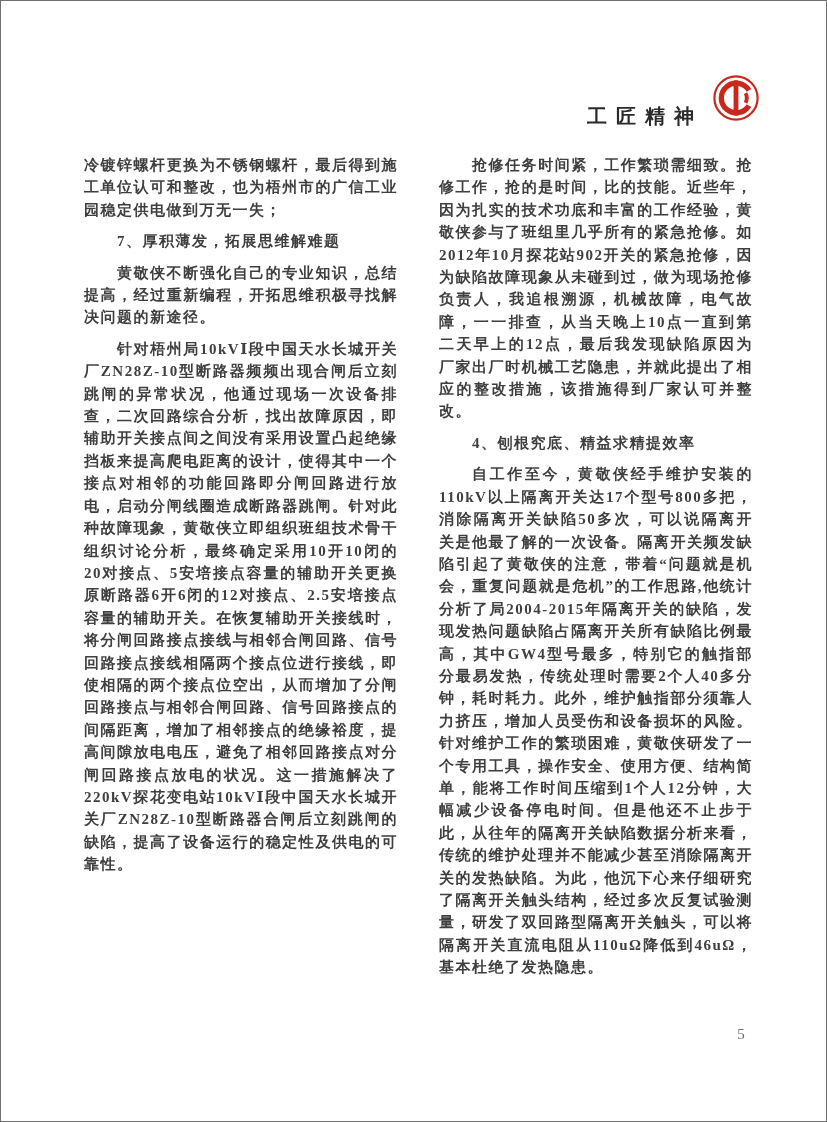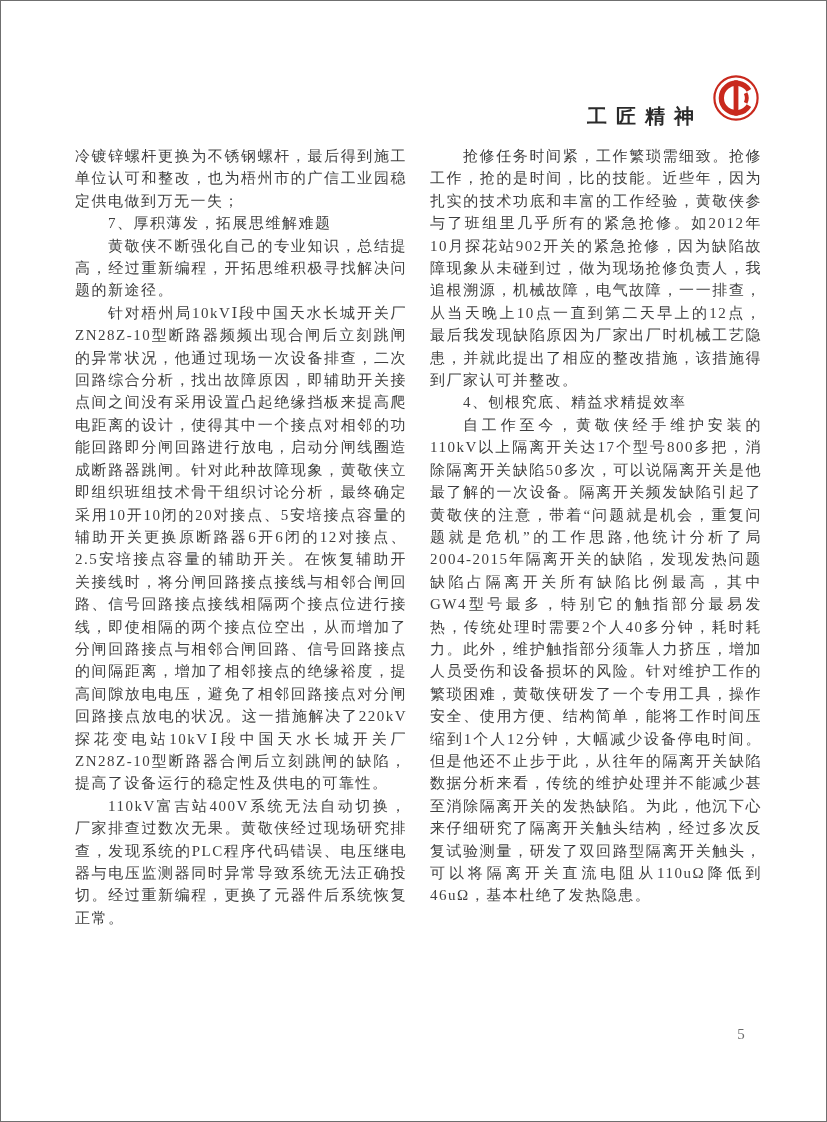--- a/index.html
+++ b/index.html
@@ -35,21 +35,21 @@
     width:332px;
     color:var(--text-color,#3f3f3f);
     font-size:15px;
     line-height:22.4px;
     letter-spacing:1.5px;
     text-align:justify;
     overflow:hidden;
   }
   .column-left{left:74px;}
   .column-right{left:429px;}
-  .para{margin:0;padding:0;}
+  .para{margin:9px;padding:0;font-weight:bold;}
   .para.indent{text-indent:33px;}
   .page-number{
     position:absolute;
     top:1025px;left:729px;
     width:22px;
     text-align:center;
     font-size:15px;
     color:var(--page-number-color,#6b6b6b);
     letter-spacing:0;
   }
@@ -68,21 +68,20 @@
       <path d="M 70 40 A 22 22 0 0 1 70 60" fill="none" stroke="var(--logo-red,#c9291d)" stroke-width="8"></path>
       <rect x="45" y="13" width="10" height="74" rx="3" fill="var(--logo-red,#c9291d)"></rect>
     </svg>
   </span>
 
   <div class="column column-left">
     <p class="para">冷镀锌螺杆更换为不锈钢螺杆，最后得到施工单位认可和整改，也为梧州市的广信工业园稳定供电做到万无一失；</p>
     <p class="para indent">7、厚积薄发，拓展思维解难题</p>
     <p class="para indent">黄敬侠不断强化自己的专业知识，总结提高，经过重新编程，开拓思维积极寻找解决问题的新途径。</p>
     <p class="para indent">针对梧州局10kVⅠ段中国天水长城开关厂ZN28Z-10型断路器频频出现合闸后立刻跳闸的异常状况，他通过现场一次设备排查，二次回路综合分析，找出故障原因，即辅助开关接点间之间没有采用设置凸起绝缘挡板来提高爬电距离的设计，使得其中一个接点对相邻的功能回路即分闸回路进行放电，启动分闸线圈造成断路器跳闸。针对此种故障现象，黄敬侠立即组织班组技术骨干组织讨论分析，最终确定采用10开10闭的20对接点、5安培接点容量的辅助开关更换原断路器6开6闭的12对接点、2.5安培接点容量的辅助开关。在恢复辅助开关接线时，将分闸回路接点接线与相邻合闸回路、信号回路接点接线相隔两个接点位进行接线，即使相隔的两个接点位空出，从而增加了分闸回路接点与相邻合闸回路、信号回路接点的间隔距离，增加了相邻接点的绝缘裕度，提高间隙放电电压，避免了相邻回路接点对分闸回路接点放电的状况。这一措施解决了220kV探花变电站10kVⅠ段中国天水长城开关厂ZN28Z-10型断路器合闸后立刻跳闸的缺陷，提高了设备运行的稳定性及供电的可靠性。</p>
-    <p class="para indent">110kV富吉站400V系统无法自动切换，厂家排查过数次无果。黄敬侠经过现场研究排查，发现系统的PLC程序代码错误、电压继电器与电压监测器同时异常导致系统无法正确投切。经过重新编程，更换了元器件后系统恢复正常。</p>
   </div>
 
   <div class="column column-right">
     <p class="para indent">抢修任务时间紧，工作繁琐需细致。抢修工作，抢的是时间，比的技能。近些年，因为扎实的技术功底和丰富的工作经验，黄敬侠参与了班组里几乎所有的紧急抢修。如2012年10月探花站902开关的紧急抢修，因为缺陷故障现象从未碰到过，做为现场抢修负责人，我追根溯源，机械故障，电气故障，一一排查，从当天晚上10点一直到第二天早上的12点，最后我发现缺陷原因为厂家出厂时机械工艺隐患，并就此提出了相应的整改措施，该措施得到厂家认可并整改。</p>
     <p class="para indent">4、刨根究底、精益求精提效率</p>
     <p class="para indent">自工作至今，黄敬侠经手维护安装的110kV以上隔离开关达17个型号800多把，消除隔离开关缺陷50多次，可以说隔离开关是他最了解的一次设备。隔离开关频发缺陷引起了黄敬侠的注意，带着“问题就是机会，重复问题就是危机”的工作思路,他统计分析了局2004-2015年隔离开关的缺陷，发现发热问题缺陷占隔离开关所有缺陷比例最高，其中GW4型号最多，特别它的触指部分最易发热，传统处理时需要2个人40多分钟，耗时耗力。此外，维护触指部分须靠人力挤压，增加人员受伤和设备损坏的风险。针对维护工作的繁琐困难，黄敬侠研发了一个专用工具，操作安全、使用方便、结构简单，能将工作时间压缩到1个人12分钟，大幅减少设备停电时间。但是他还不止步于此，从往年的隔离开关缺陷数据分析来看，传统的维护处理并不能减少甚至消除隔离开关的发热缺陷。为此，他沉下心来仔细研究了隔离开关触头结构，经过多次反复试验测量，研发了双回路型隔离开关触头，可以将隔离开关直流电阻从110uΩ降低到46uΩ，基本杜绝了发热隐患。</p>
   </div>
 
   <div class="page-number">5</div>
 

